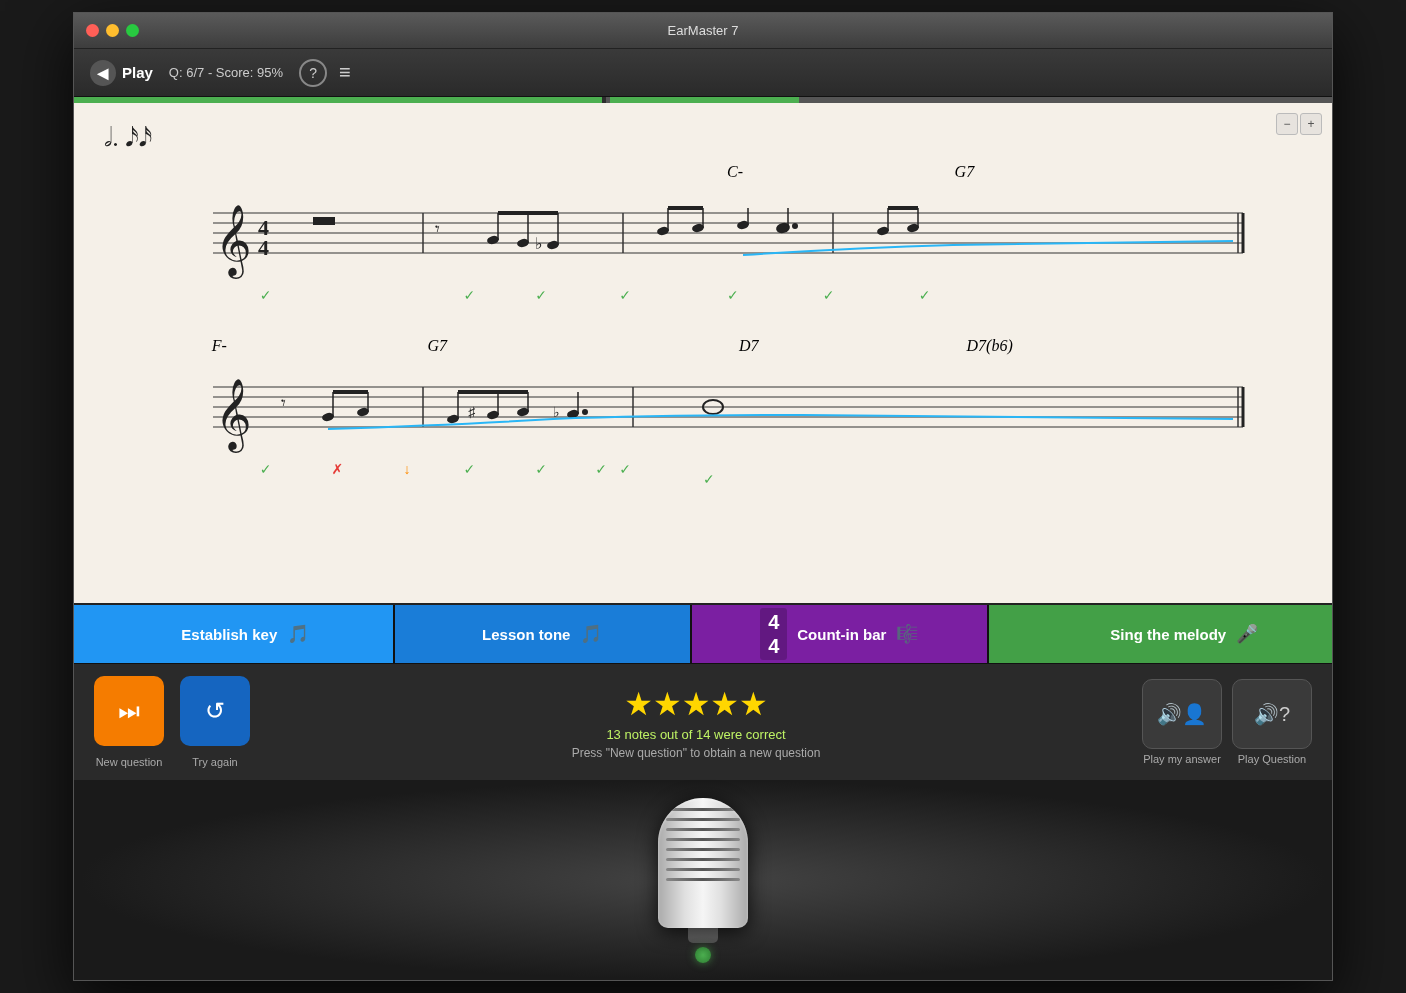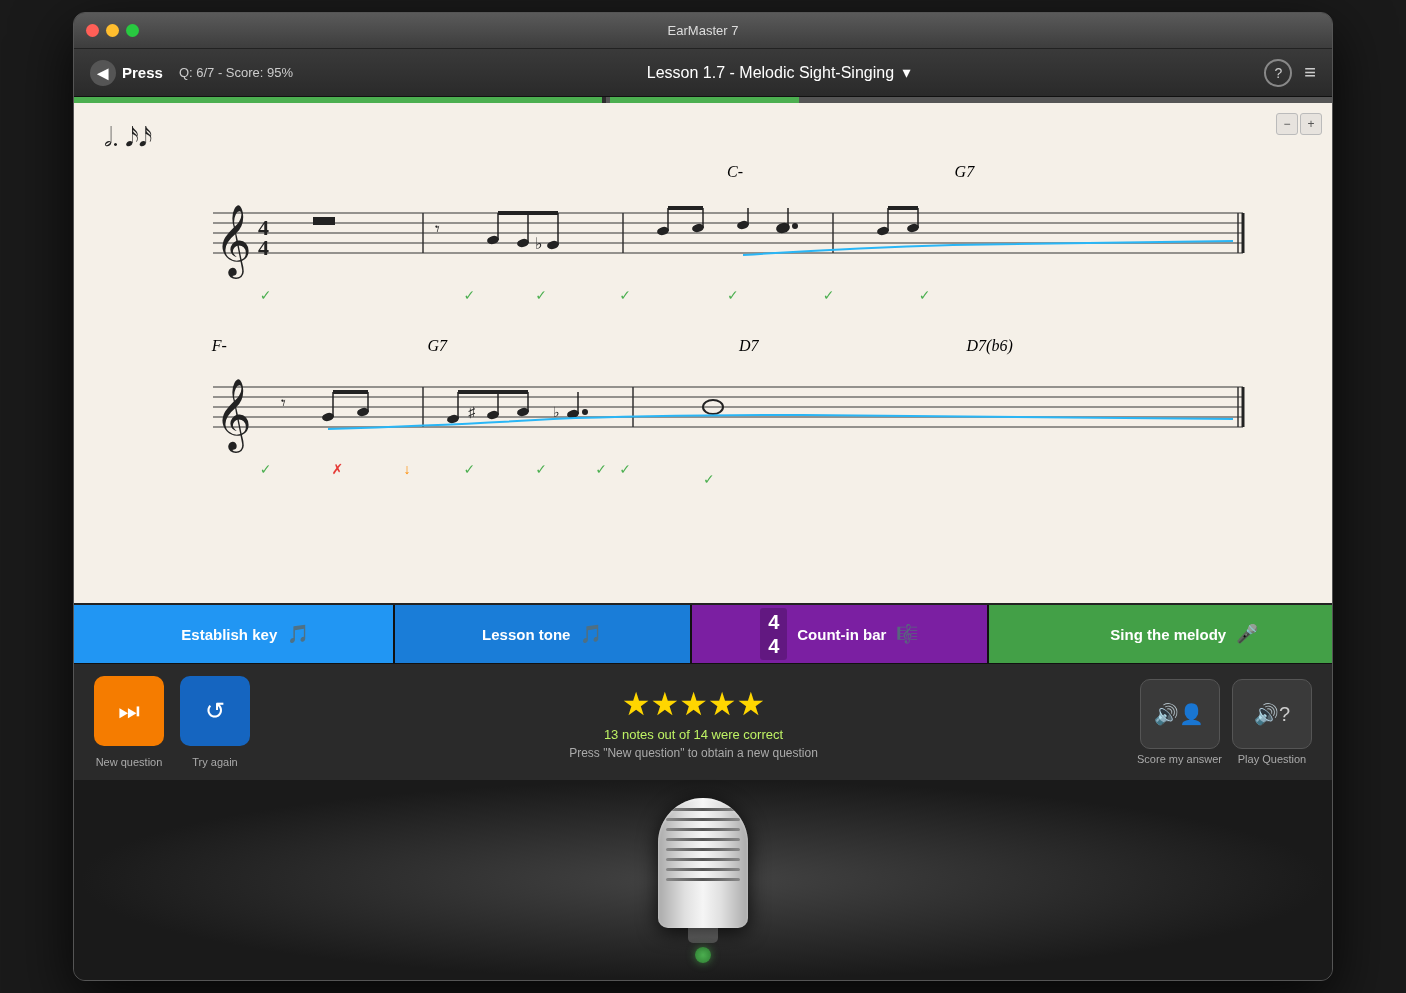--- a/index.html
+++ b/index.html
@@ -7,21 +7,21 @@
       background: #1a1a1a;
       font-family: -apple-system, BlinkMacSystemFont, "Helvetica Neue", Arial, sans-serif;
       display: flex;
       justify-content: center;
       align-items: center;
       min-height: 100vh;
     }
     .window {
       width: 1260px;
       background: #2c2c2c;
-      border-radius: 12px;
+      border-radius: 0;
       overflow: hidden;
       box-shadow: 0 20px 60px rgba(0,0,0,0.8);
       border: 1px solid #555;
     }
     
     .title-bar {
       background: linear-gradient(180deg, #5a5a5a, #3d3d3d);
       height: 36px;
       display: flex;
       align-items: center;
@@ -317,27 +317,23 @@
       <div class="tl tl-red"></div>
       <div class="tl tl-yellow"></div>
       <div class="tl tl-green"></div>
     </div>
     <span class="title-bar-title">EarMaster 7</span>
   </div>
 
   <div class="header-bar">
     <button class="home-btn">
       <div class="back-arrow">◀</div>
-      <span>Press</span>
+      <span>Play</span>
     </button>
     <span class="score-text">Q: 6/7 - Score: 95%</span>
-    <div class="lesson-title">
-      <span>Lesson 1.7 - Melodic Sight-Singing</span>
-      <span style="cursor:pointer;margin-left:4px;">▾</span>
-    </div>
     <div class="header-icons">
       <div class="icon-btn">?</div>
       <span class="menu-icon">≡</span>
     </div>
   </div>
 
   <div class="progress-container">
     <div class="progress-green" style="width:42%"></div>
     <div style="width:4px;background:#2c2c2c"></div>
     <div class="progress-green2" style="width:15%"></div>
@@ -534,21 +530,21 @@
     <div class="score-center">
       <div class="stars">★★★★★</div>
       <div class="score-note">13 notes out of 14 were correct</div>
       <div class="score-hint">Press "New question" to obtain a new question</div>
     </div>
     <div class="play-btns">
       <div style="display:flex;flex-direction:column;align-items:center;">
         <button class="play-btn">
           <span class="play-btn-icon">🔊👤</span>
         </button>
-        <span class="btn-label">Score my answer</span>
+        <span class="btn-label">Play my answer</span>
       </div>
       <div style="display:flex;flex-direction:column;align-items:center;">
         <button class="play-btn">
           <span class="play-btn-icon">🔊?</span>
         </button>
         <span class="btn-label">Play Question</span>
       </div>
     </div>
   </div>
 

